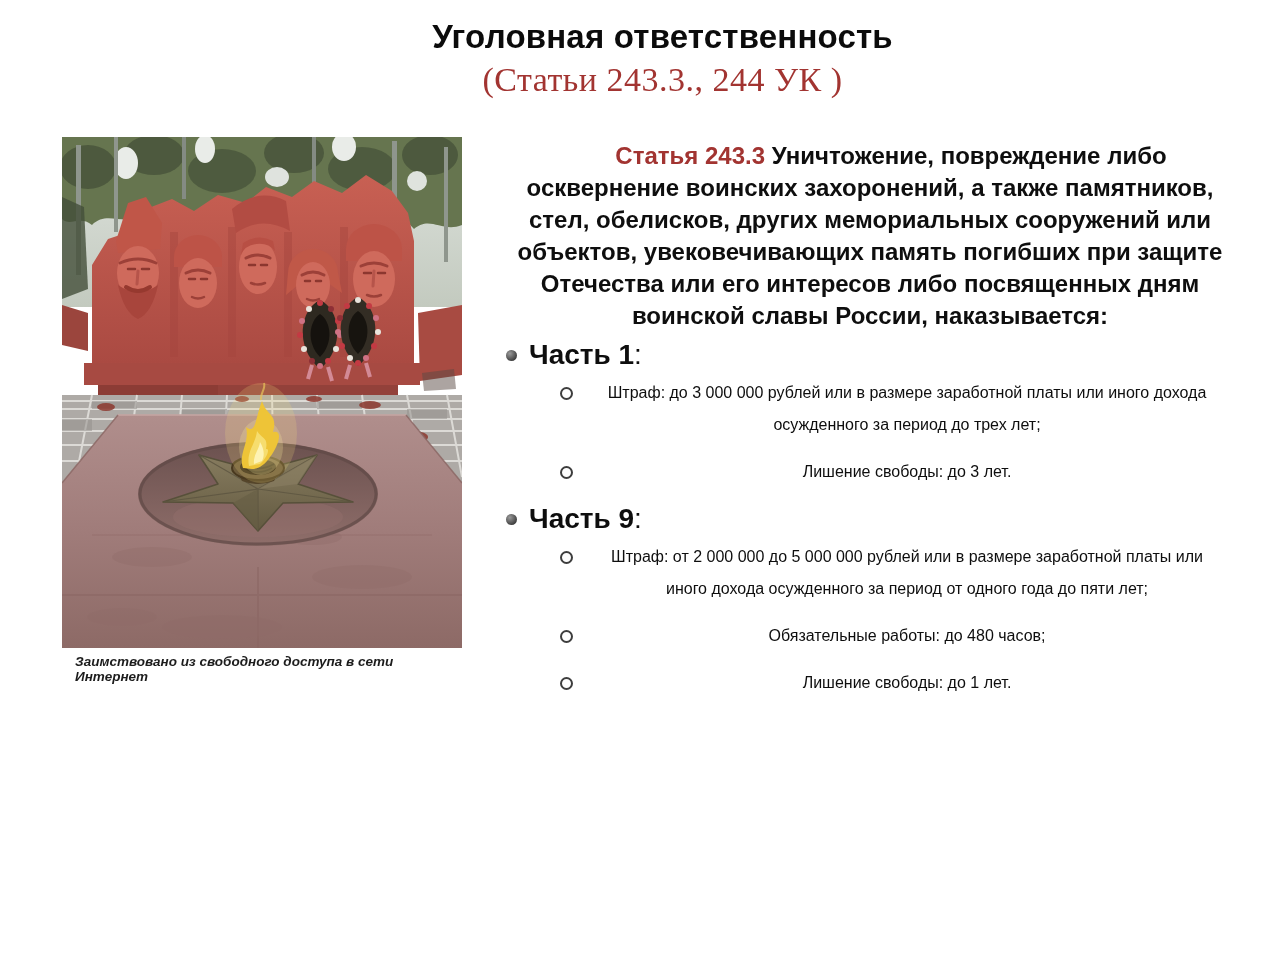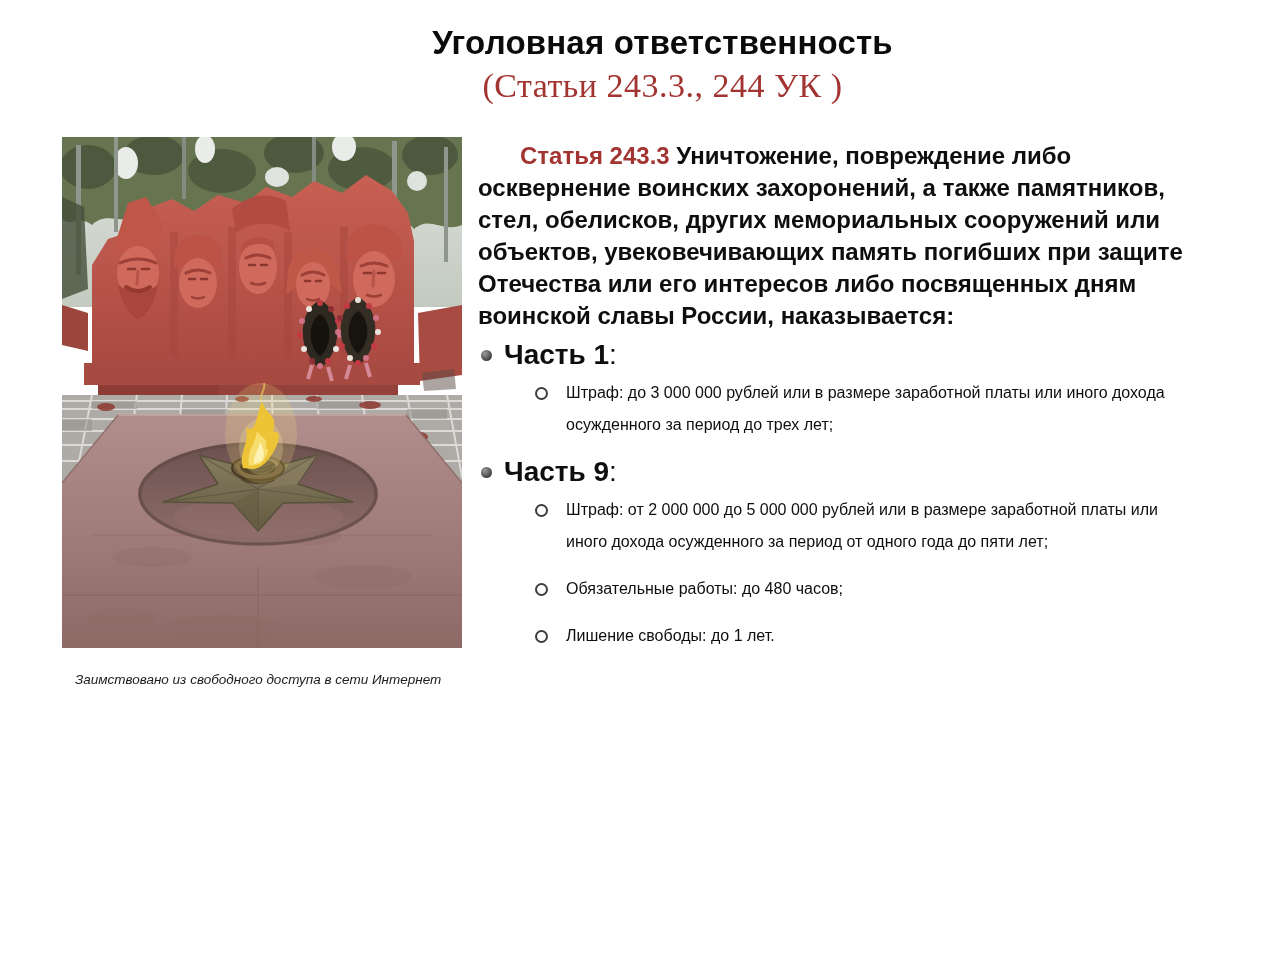--- a/index.html
+++ b/index.html
@@ -3,40 +3,40 @@
 <meta charset="utf-8">
 <style>
   html, body { margin: 0; padding: 0; background: #ffffff; }
   body {
     width: 1280px; height: 961px; position: relative; overflow: hidden;
     font-family: "Liberation Sans", sans-serif; color: #0e0e0e;
   }
   .slide { position: absolute; inset: 0; }
 
   
-  .titles { padding-top: 24px; padding-left: 45px; text-align: center; }
+  .titles { padding-top: 18px; padding-left: 45px; text-align: center; }
   .titles h1 {
     margin: 0; font-size: 33px; font-weight: 700; color: #0b0b0b;
     letter-spacing: 0.2px;
   }
   .titles h2 {
     margin: 5px 0 0 0; font-family: "Liberation Serif", serif;
     font-size: 34px; font-weight: 400; color: #a23431; letter-spacing: 0.5px;
   }
 
   
   .photo-block { position: absolute; left: 62px; top: 137px; width: 400px; margin: 0; }
   .photo-block svg { display: block; width: 400px; height: 511px; }
   .photo-caption {
-    margin: 24px 0 0 13px; font-size: 13.5px; font-style: italic;
-    font-weight: 400; color: #1c1c1c;
+    margin: 6px 0 0 13px; font-size: 13.5px; font-style: italic;
+    font-weight: 700; color: #1c1c1c;
   }
 
   
-  .content { position: absolute; left: 478px; top: 140px; width: 734px; }
+  .content { position: absolute; left: 503px; top: 140px; width: 734px; text-align: center; }
   .lead {
     margin: 0; font-size: 24px; line-height: 32px; font-weight: 700;
     text-indent: 42px; color: #0e0e0e;
   }
   .lead .red { color: #a23431; }
 
   .part-header { display: flex; align-items: flex-start; margin: 7px 0 0 0; }
   .bullet-dot {
     flex: 0 0 auto; width: 11px; height: 11px; border-radius: 50%;
     margin: 11px 12px 0 3px;
@@ -284,20 +284,21 @@
   <section class="content">
     <p class="lead"><span class="red">Статья 243.3</span> <span>Уничтожение, повреждение либо осквернение воинских захоронений, а также памятников, стел, обелисков, других мемориальных сооружений или объектов, увековечивающих память погибших при защите Отечества или его интересов либо посвященных дням воинской славы России, наказывается:</span></p>
 
     <div class="part">
       <div class="part-header">
         <span class="bullet-dot"></span>
         <div class="part-label"><b>Часть 1</b><span class="colon">:</span></div>
       </div>
       <ul class="sub-list">
         <li><span>Штраф: до 3 000 000 рублей или в размере заработной платы или иного дохода осужденного за период до трех лет;</span></li>
+        <li><span>Лишение свободы: до 3 лет.</span></li>
       </ul>
     </div>
 
     <div class="part">
       <div class="part-header">
         <span class="bullet-dot"></span>
         <div class="part-label"><b>Часть 9</b><span class="colon">:</span></div>
       </div>
       <ul class="sub-list">
         <li><span>Штраф: от 2 000 000 до 5 000 000 рублей или в размере заработной платы или иного дохода осужденного за период от одного года до пяти лет;</span></li>

